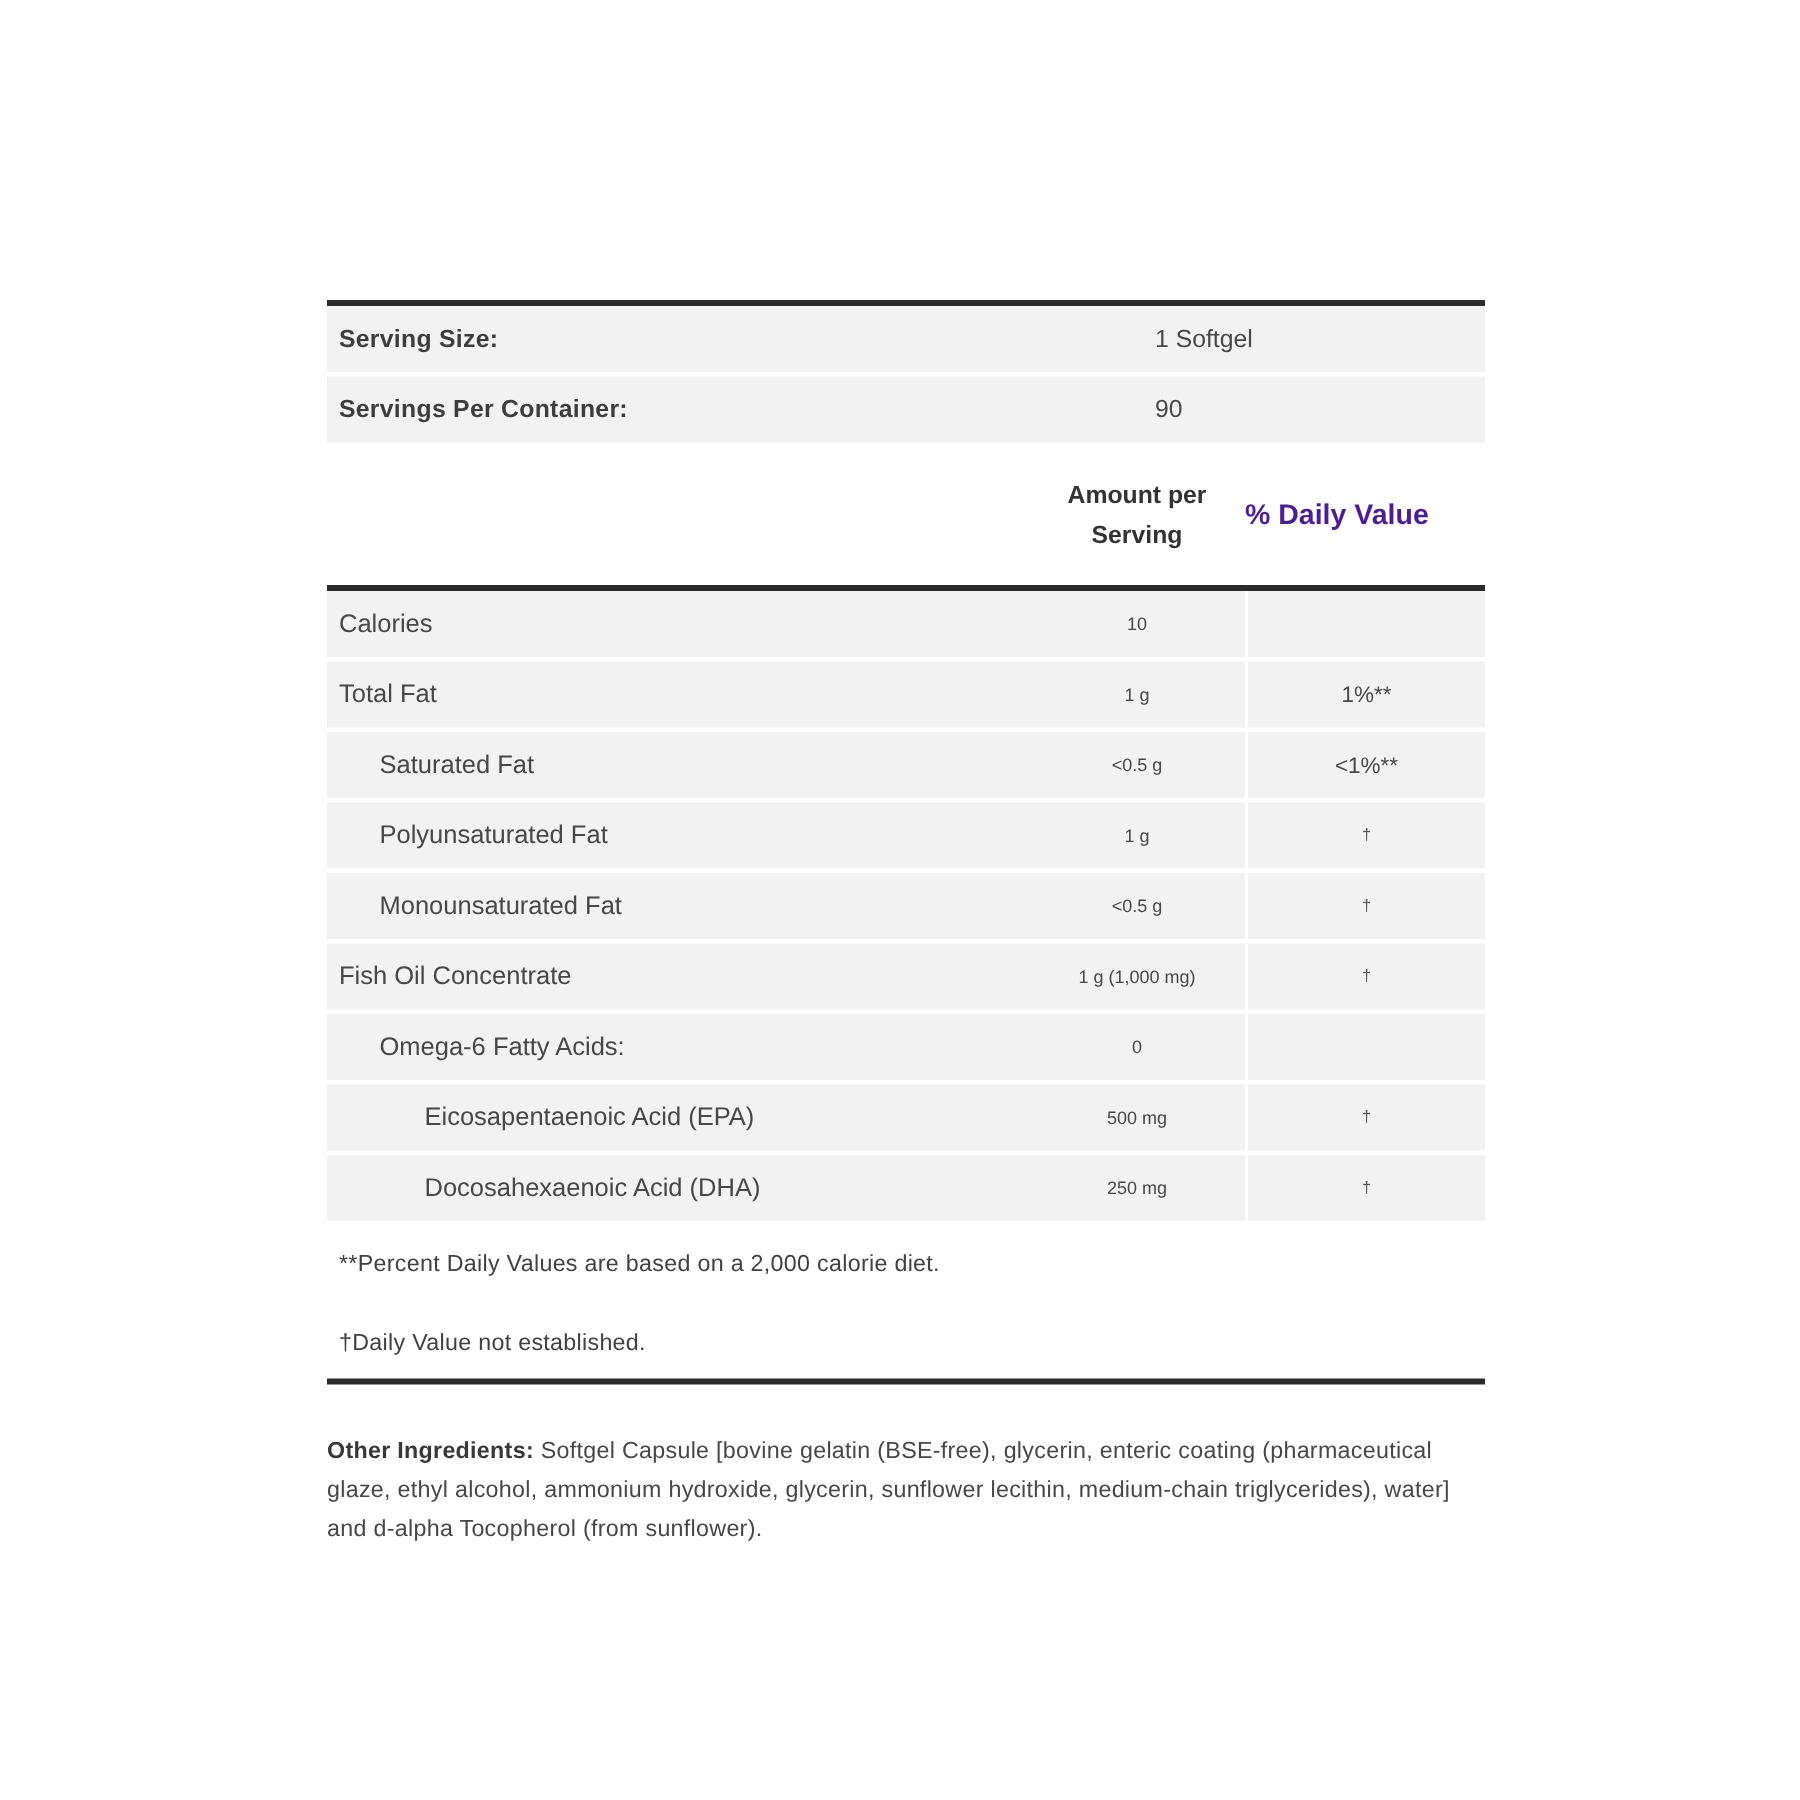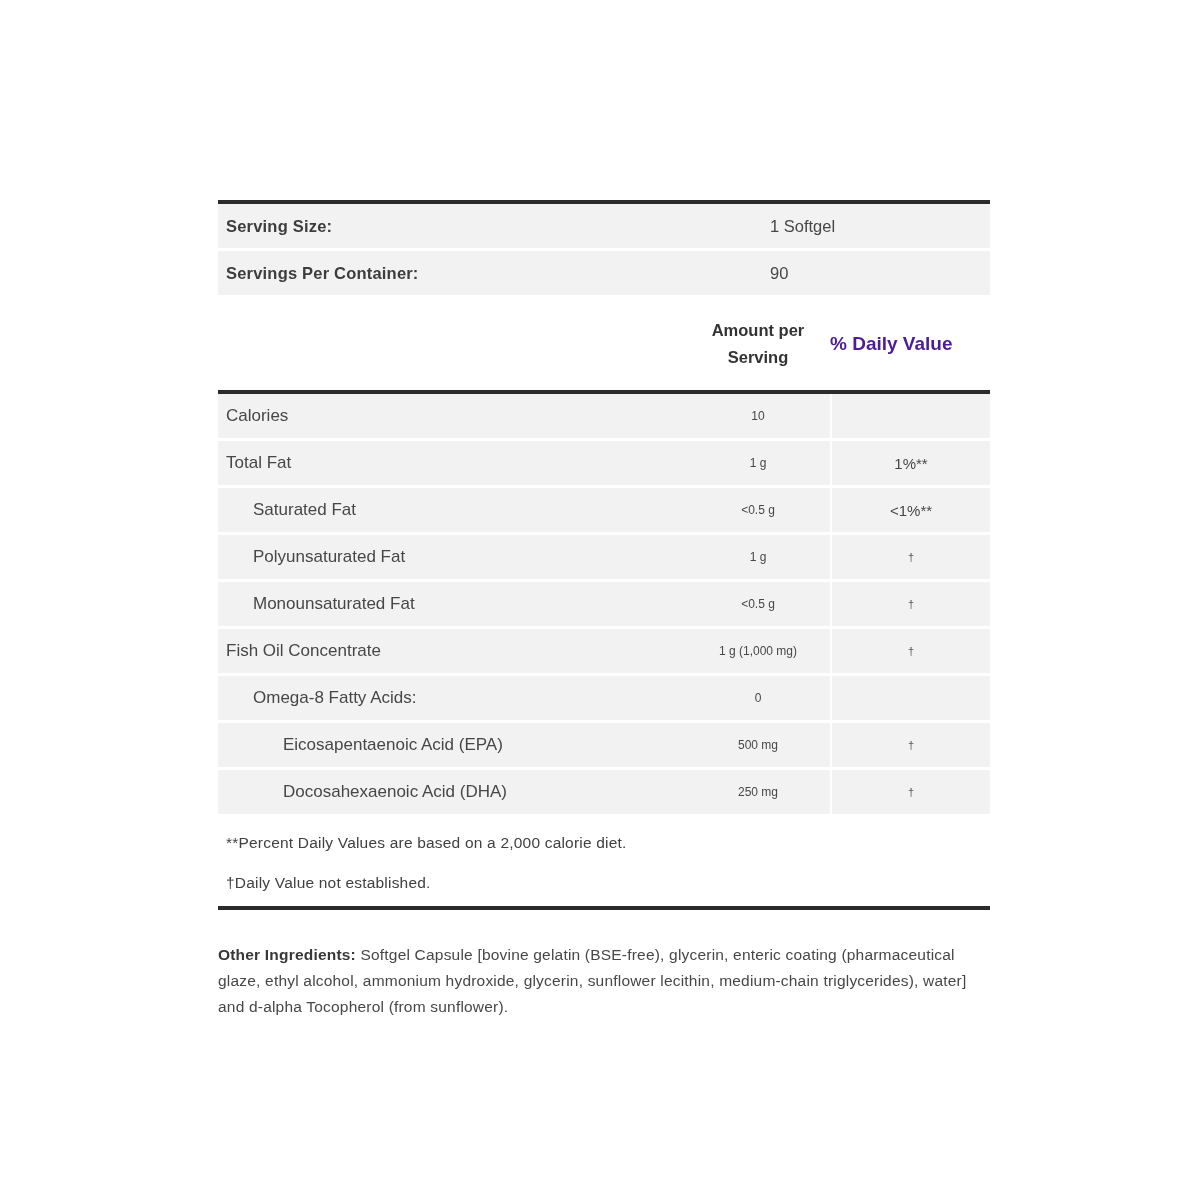--- a/index.html
+++ b/index.html
@@ -105,21 +105,21 @@
   }
   .cell-dv.dagger { font-size: 11px; color: #555555; }
   
   .footnote {
     padding-left: 8px;
     font-size: 15.5px;
     color: #414141;
     letter-spacing: 0.2px;
   }
   .fn-first { margin-top: 20px; }
-  .fn-second { margin-top: 22px; margin-bottom: 14px; }
+  .fn-second { margin-top: 35px; margin-bottom: 14px; }
   
   .other-ingredients {
     margin-top: 32px;
     font-size: 15.5px;
     line-height: 26px;
     color: #474747;
     letter-spacing: 0.2px;
   }
   .other-ingredients .lead {
     font-weight: bold;
@@ -187,21 +187,21 @@
     <div class="cell-dv dagger">†</div>
   </div>
 
   <div class="data-row">
     <div class="cell-label ind0">Fish Oil Concentrate</div>
     <div class="cell-amount">1 g (1,000 mg)</div>
     <div class="cell-dv dagger">†</div>
   </div>
 
   <div class="data-row">
-    <div class="cell-label ind1">Omega-8 Fatty Acids:</div>
+    <div class="cell-label ind1">Omega-6 Fatty Acids:</div>
     <div class="cell-amount">0</div>
     <div class="cell-dv"></div>
   </div>
 
   <div class="data-row">
     <div class="cell-label ind2">Eicosapentaenoic Acid (EPA)</div>
     <div class="cell-amount">500 mg</div>
     <div class="cell-dv dagger">†</div>
   </div>
 

